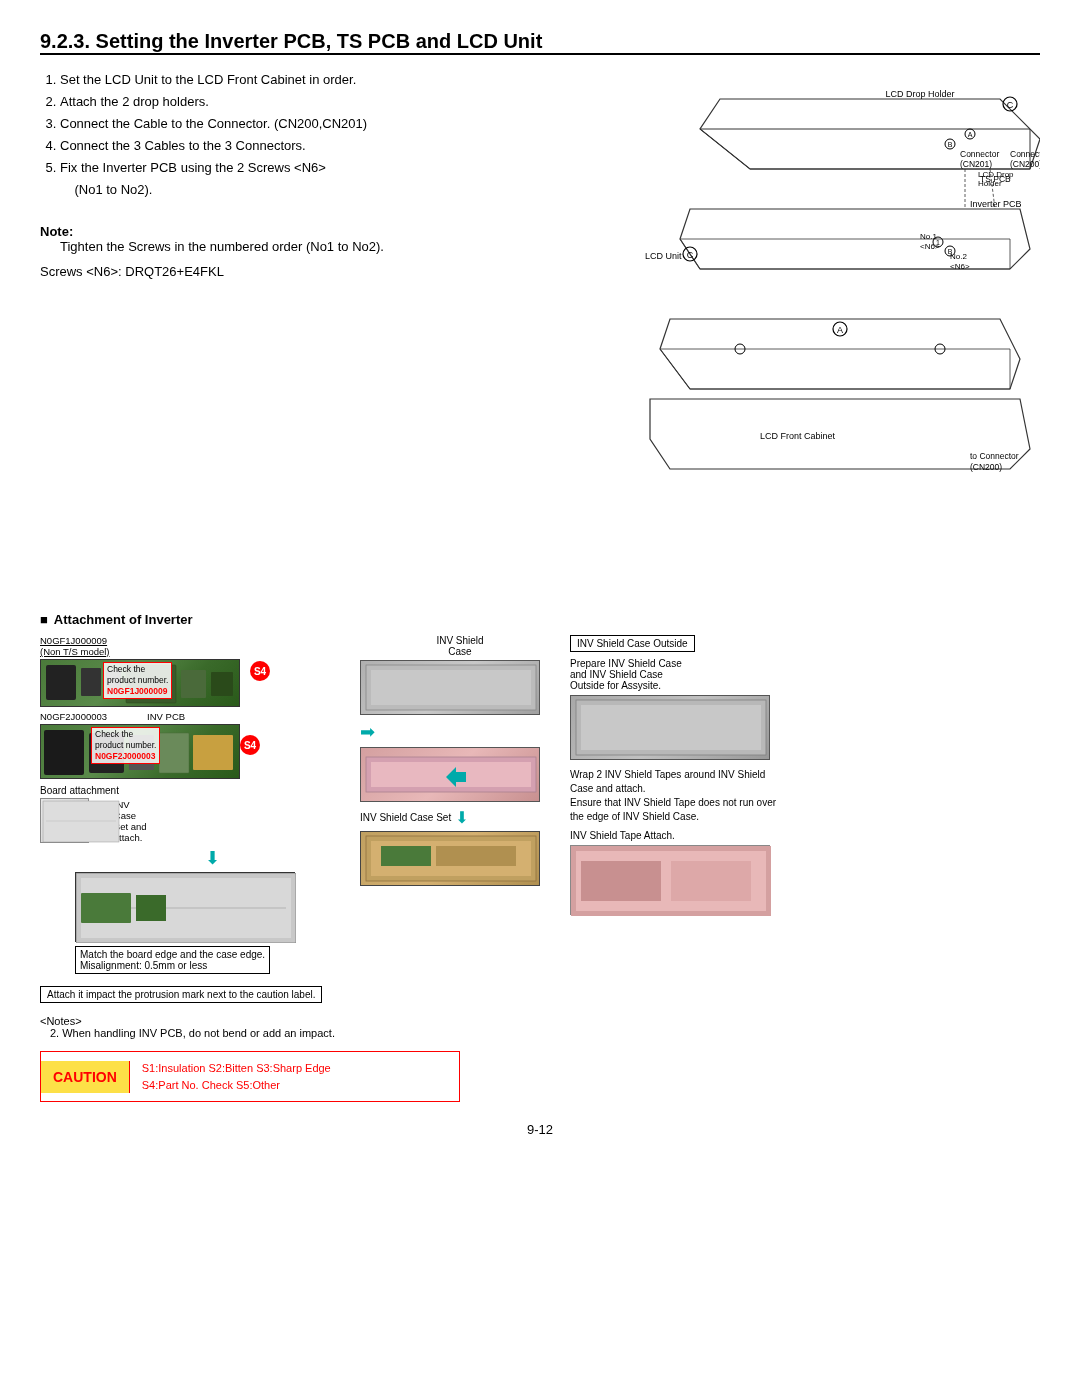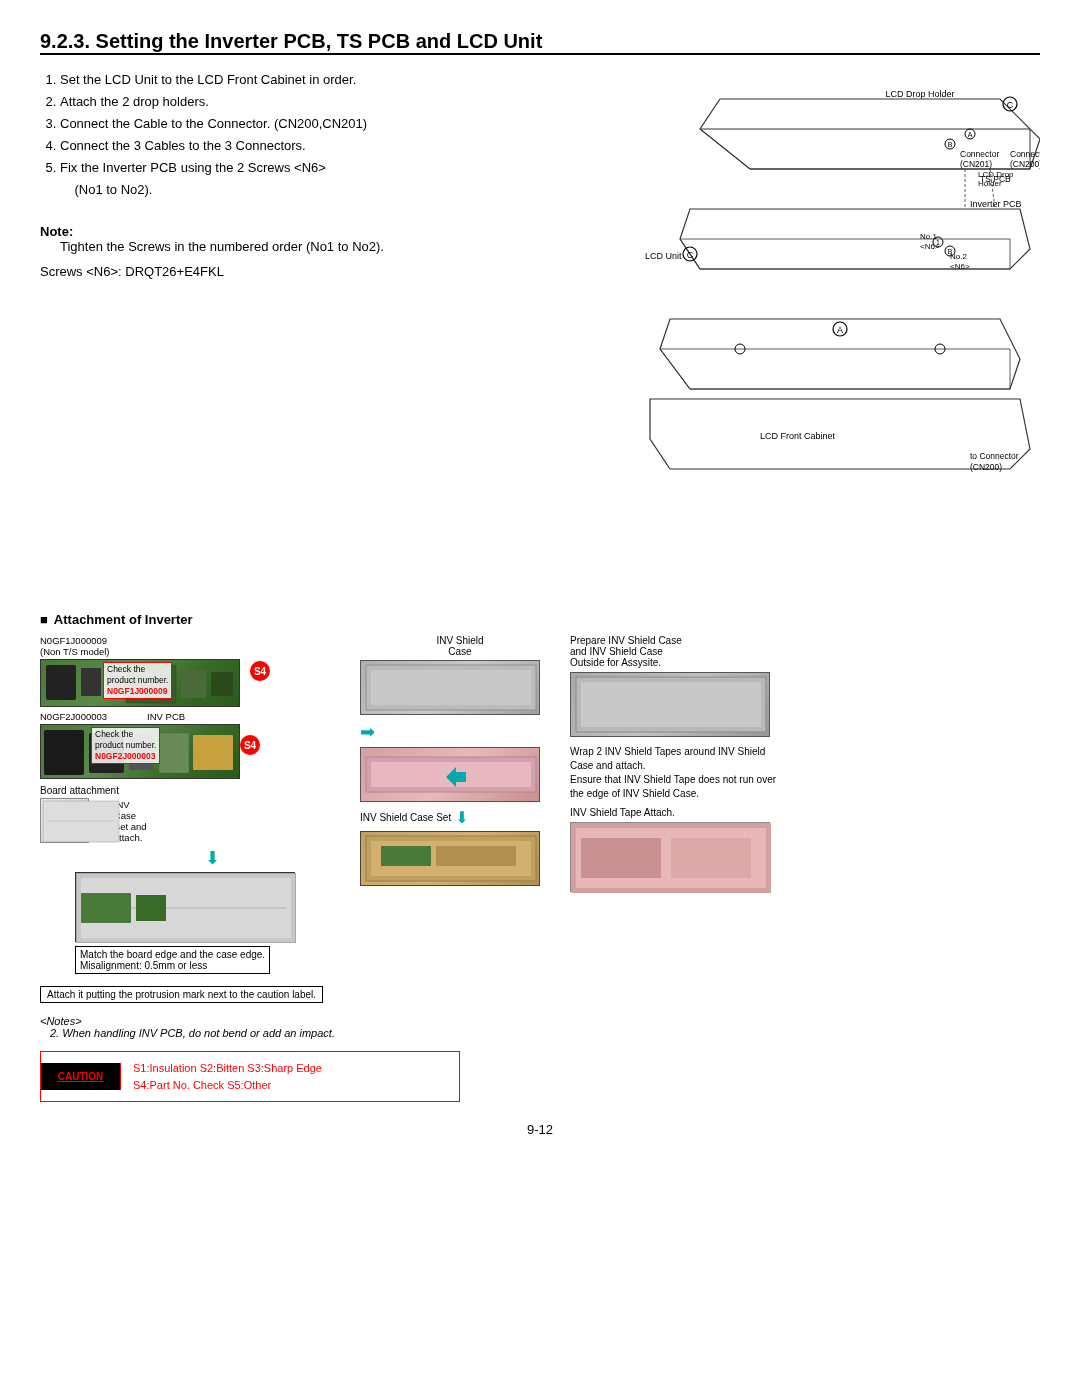--- a/index.html
+++ b/index.html
@@ -110,29 +110,28 @@
       justify-content: center;
     }
     .caution-box {
       border: 1.5px solid red;
       display: flex;
       align-items: center;
       margin-top: 10px;
       width: 420px;
     }
     .caution-label {
-      background: #000000;
+      background: #fde047;
       color: red;
       border-right: 1.5px solid red;
       padding: 8px 12px;
       font-weight: bold;
-      font-size: 10px;
+      font-size: 14px;
       min-width: 80px;
       text-align: center;
-      text-decoration: underline;
     }
     .caution-content {
       padding: 8px 12px;
       color: red;
       font-size: 11px;
       line-height: 1.5;
     }
     .page-number {
       text-align: center;
       margin-top: 20px;
@@ -140,21 +139,20 @@
     }
     .shield-case-outside-label {
       border: 1px solid #000;
       padding: 2px 6px;
       font-size: 10px;
       display: inline-block;
     }
     .notes-block {
       margin-top: 8px;
       font-size: 11px;
-      font-style: italic;
     }
     .notes-block p {
       margin-left: 10px;
     }
     .attach-label {
       border: 1px solid #000;
       padding: 2px 6px;
       font-size: 10px;
       display: inline-block;
       margin: 4px 0;
@@ -281,21 +279,21 @@
 <div class="prep-section">
   <div class="prep-title">
     <span>Attachment of Inverter</span>
   </div>
 
   <div style="display:flex; gap:10px; align-items:flex-start; margin-bottom:4px;">
 
     <div style="width:310px; flex-shrink:0;">
 
       <div style="display:flex; align-items:center; gap:6px; margin-bottom:4px; position:relative;">
-        <div style="width:204px;">
+        <div style="width:204px;text-decoration:underline;">
           <div style="font-size:9.5px; margin-bottom:2px;">
             <span>N0GF1J000009<br>(Non T/S model)</span>
           </div>
           <div class="green-pcb" style="width:200px; height:48px; position:relative;">
 
             <svg width="200" height="48" style="position:absolute;top:0;left:0;">
               <rect x="5" y="5" width="30" height="35" fill="#222" rx="2"></rect>
               <rect x="40" y="8" width="20" height="28" fill="#333" rx="1"></rect>
               <rect x="65" y="10" width="15" height="25" fill="#555" rx="1"></rect>
               <rect x="85" y="5" width="50" height="38" fill="#3a5a2a" rx="1" stroke="#2a4a1a" stroke-width="0.5"></rect>
@@ -401,20 +399,23 @@
         <svg width="180" height="55">
           <rect x="5" y="5" width="170" height="45" fill="#c0a060" stroke="#907040" stroke-width="0.8"></rect>
           <rect x="10" y="10" width="160" height="35" fill="#d4b070"></rect>
           <rect x="20" y="15" width="50" height="20" fill="#4a7a3a"></rect>
           <rect x="75" y="15" width="80" height="20" fill="#b09050"></rect>
         </svg>
       </div>
     </div>
 
     <div style="flex:1;">
+      <div style="margin-bottom:6px;">
+        <span class="shield-case-outside-label">INV Shield Case Outside</span>
+      </div>
       <div style="font-size:10px; margin-bottom:4px;">
         Prepare INV Shield Case<br>and INV Shield Case<br>Outside for Assysite.
       </div>
 
       <div class="photo-box" style="width:200px; height:65px; background: linear-gradient(135deg,#a8a8a8 0%,#c0c0c0 50%,#989898 100%); margin-bottom:8px;">
         <svg width="200" height="65">
           <rect x="5" y="5" width="190" height="55" fill="#b8b8b8" stroke="#808080" stroke-width="0.8"></rect>
           <rect x="10" y="10" width="180" height="45" fill="#c8c8c8"></rect>
         </svg>
       </div>
@@ -434,21 +435,21 @@
           <rect x="0" y="0" width="200" height="70" fill="#d4a0a0"></rect>
           <rect x="5" y="5" width="190" height="60" fill="#e8b8b8"></rect>
           <rect x="10" y="15" width="80" height="40" fill="#c89090"></rect>
           <rect x="100" y="15" width="80" height="40" fill="#dda8a8"></rect>
         </svg>
       </div>
     </div>
   </div>
 
   <div style="margin: 8px 0;">
-    <span class="attach-label">Attach it putting the protrusion mark next to the caution label.</span>
+    <span class="attach-label">Attach it impact the protrusion mark next to the caution label.</span>
   </div>
 
   <div class="notes-block">
     <div>&lt;Notes&gt;</div>
     <p>2. When handling INV PCB, do not bend or add an impact.</p>
   </div>
 
   <div class="caution-box" style="margin-top:12px;">
     <div class="caution-label">CAUTION</div>
     <div class="caution-content">

